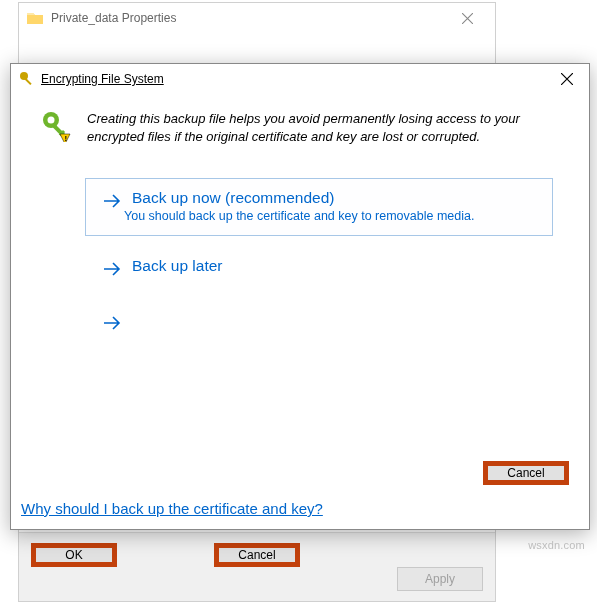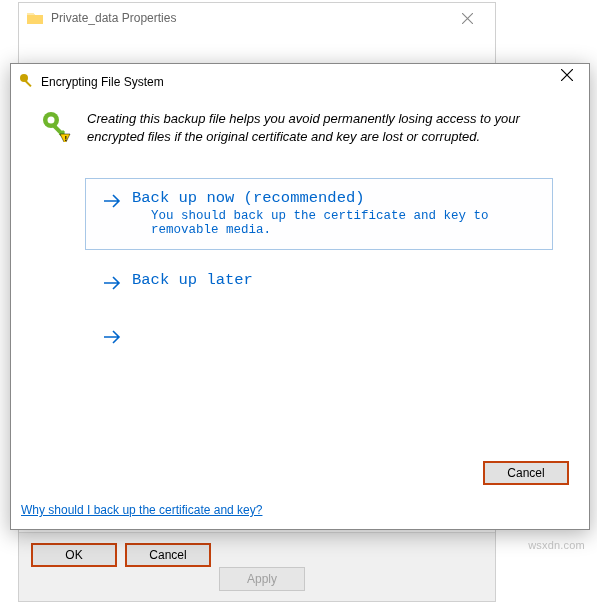--- a/index.html
+++ b/index.html
@@ -53,33 +53,33 @@
     }
     .properties-tabs {
       height: 26px;
       margin: 0 6px;
     }
     .properties-body {
       height: 470px;
     }
     .properties-footer {
       display: flex;
-      justify-content: flex-start;
+      justify-content: space-between;
       padding: 10px 12px;
       gap: 8px;
       border-top: 1px solid #ddd;
       background:#f0f0f0;
       position:absolute;
       bottom:0; left:0; right:0;
     }
     .win-button {
       min-width: 86px;
       height: 24px;
       background: #e1e1e1;
-      border: 2px solid #c2410c;
+      border: 5px solid #c2410c;
       font-size: 12px;
       font-family: inherit;
       cursor: pointer;
     }
     .win-button:disabled {
       color: #a0a0a0;
       cursor: default;
       border:1px solid #c8c8c8;
       background:#e6e6e6;
       margin-top:24px;
@@ -90,24 +90,25 @@
       top: 63px;
       left: 10px;
       width: 580px;
       height: 467px;
       background: #fff;
       border: 1px solid #888;
       box-shadow: 0 4px 20px rgba(0,0,0,0.3);
     }
     .efs-titlebar {
       display: flex;
-      align-items: flex-end;
+      align-items: center;
       padding: 5px 0 5px 8px;
       height: 30px;
       background:#fff;
+      text-decoration:underline;
     }
     .efs-icon {
       width: 16px;
       height: 16px;
       margin-right: 6px;
     }
     .efs-title {
       flex: 1;
       font-size: 12px;
       color: #000;
@@ -151,21 +152,20 @@
       font-style: italic;
     }
     .option {
       margin-left: 44px;
       margin-right: 6px;
       padding: 10px 14px 12px 14px;
       margin-bottom: 10px;
       border: 1px solid transparent;
       cursor: pointer;
       position:relative;
-      font-family:Liberation Mono, monospace;
     }
     .option.selected {
       border: 1px solid #a7c7e7;
       background: #fefeff;
     }
     .option-arrow {
       position: absolute;
       left: 16px;
       top: 12px;
       width: 20px;
@@ -174,33 +174,33 @@
     }
     .option-title {
       font-size: 15.5px;
       color: #0066cc;
       margin-left: 32px;
       margin-bottom: 2px;
     }
     .option-sub {
       font-size: 12.5px;
       color: #0066cc;
-      margin-left: 51px;
+      margin-left: 24px;
     }
 
     .efs-footer {
       position: absolute;
       bottom: 44px;
       right: 20px;
     }
     .efs-link {
       position: absolute;
       bottom: 12px;
       left: 10px;
-      font-size: 12px;
+      font-size: 15px;
       color: #0066cc;
       text-decoration: underline;
       cursor: pointer;
     }
     .watermark {
       position:absolute;
       bottom:60px;
       right:12px;
       font-size:11px;
       color:#bdbdbd;

